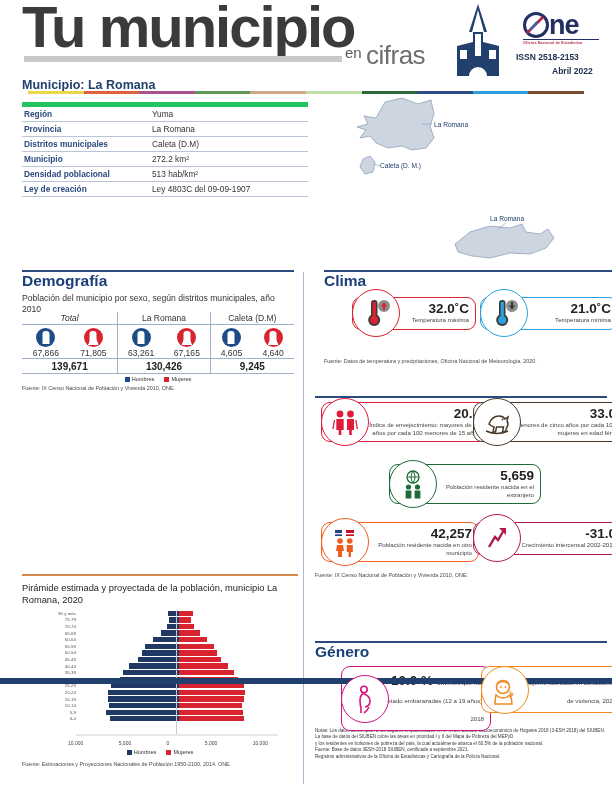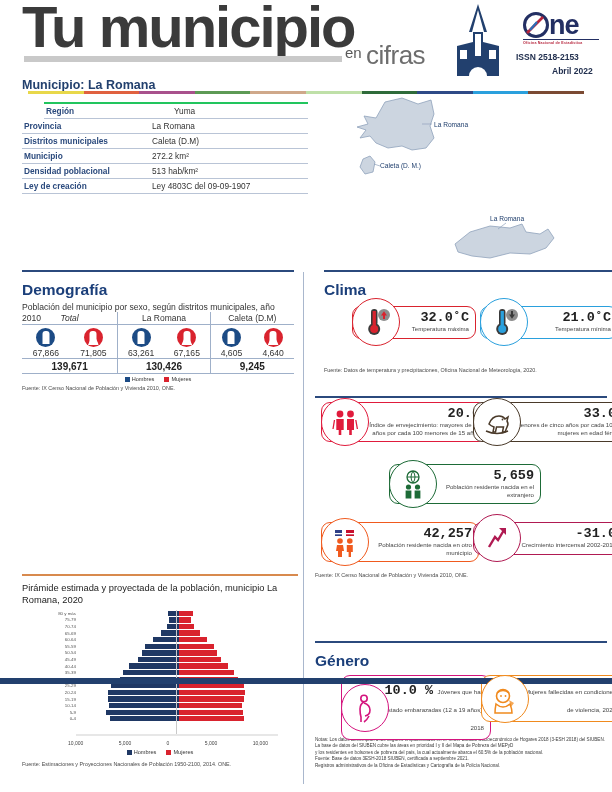--- a/index.html
+++ b/index.html
@@ -44,37 +44,37 @@
     position:absolute;left:22px;top:78px;font-size:12.5px;color:#22406e;font-weight:bold;
   }
 
   
   .stripe{position:absolute;left:28px;top:91px;width:556px;height:3px;display:flex;}
   .stripe div{height:3px;}
 
   
   .info-table{position:absolute;left:22px;top:102px;width:286px;}
   .info-row{display:flex;border-bottom:1px solid #b9c4d6;height:14px;align-items:center;}
-  .info-row:first-child{border-top:2px solid #22c55e;margin-left:22px;}
+  .info-row:first-child{border-top:5px solid #22c55e;}
   .info-k{width:128px;font-size:8.3px;font-weight:bold;color:#2b4a7d;padding-left:2px;}
   .info-v{font-size:8.3px;color:#333;}
 
   
   .map-area{position:absolute;left:330px;top:96px;width:282px;height:170px;}
   .map-label{position:absolute;font-size:6.6px;color:#22406e;}
 
   
   .left-col{position:absolute;left:0px;top:266px;width:302px;height:526px;}
   .right-col{position:absolute;left:303px;top:266px;width:309px;height:526px;}
   .vline{position:absolute;left:303px;top:272px;width:1px;height:512px;background:#a9b7cd;}
 
   .sec-rule{height:2px;background:#2b4a7d;margin:0 0 0 0;}
   .sec-rule.orange{background:#d88a4e;}
   .sec-title{
-    font-size:15.5px;font-weight:bold;color:#1b3f7a;margin:9px 0 3px 0;
+    font-size:15.5px;font-weight:bold;color:#1b3f7a;margin:0 0 3px 0;
   }
   .sec-sub{font-size:8.6px;color:#333;line-height:11px;}
   .fuente{font-size:5.4px;color:#4a4a4a;margin-top:3px;}
 
   
   .demo{position:absolute;left:22px;top:46px;width:272px;}
   .demo-head{display:flex;border-bottom:1px solid #9fb0c9;}
   .demo-head div{text-align:center;font-size:8.5px;color:#333;padding:1px 0;}
   .dh1{width:96px;border-right:1px solid #9fb0c9;font-style:italic;}
   .dh2{width:92px;border-right:1px solid #9fb0c9;}
@@ -111,21 +111,21 @@
   .pyr-bar.m{background:#1f3864;}
   .pyr-bar.f{background:#d9232e;}
   .pyr-axis{display:flex;margin-left:46px;width:200px;justify-content:space-between;font-size:5px;color:#444;margin-top:2px;}
   .pyr-baseline{position:absolute;left:46px;top:123.5px;width:202px;height:2px;background:#e7e7e7;}
   .pyr-center{position:absolute;left:146px;top:0;width:1px;height:124px;background:#c9c9c9;}
   .kcard{position:absolute;display:flex;align-items:center;}
   .kbubble{
     border-radius:9px;border:1.4px solid #000;background:#fff;
     padding:4px 6px 5px 22px;text-align:right;position:relative;
   }
-  .kbig{font-size:13.5px;font-weight:bold;color:#222;line-height:14px;font-family:Liberation Mono, monospace;}
+  .kbig{font-size:13.5px;font-weight:bold;color:#222;line-height:14px;}
   .ktxt{font-size:6.1px;color:#444;line-height:7.6px;}
   .kcirc{
     position:absolute;left:0;top:50%;transform:translateY(-50%);
     width:46px;height:46px;border-radius:50%;border:1.6px solid #000;background:#fff;
     display:flex;align-items:center;justify-content:center;z-index:2;
   }
 
   .notes{font-size:4.6px;color:#3a3a3a;line-height:6.4px;margin-top:4px;}
   .bottom-bar{position:absolute;left:0;bottom:0;width:612px;height:6px;background:#22406e;}
 </style>

